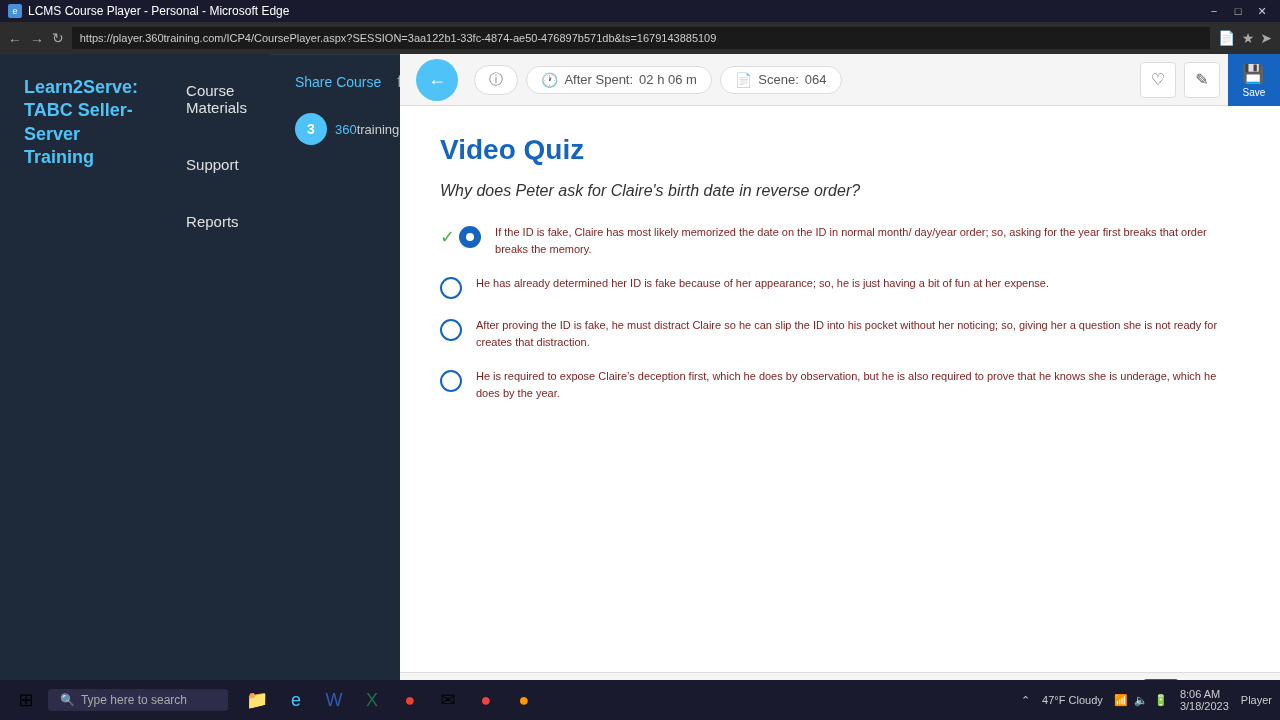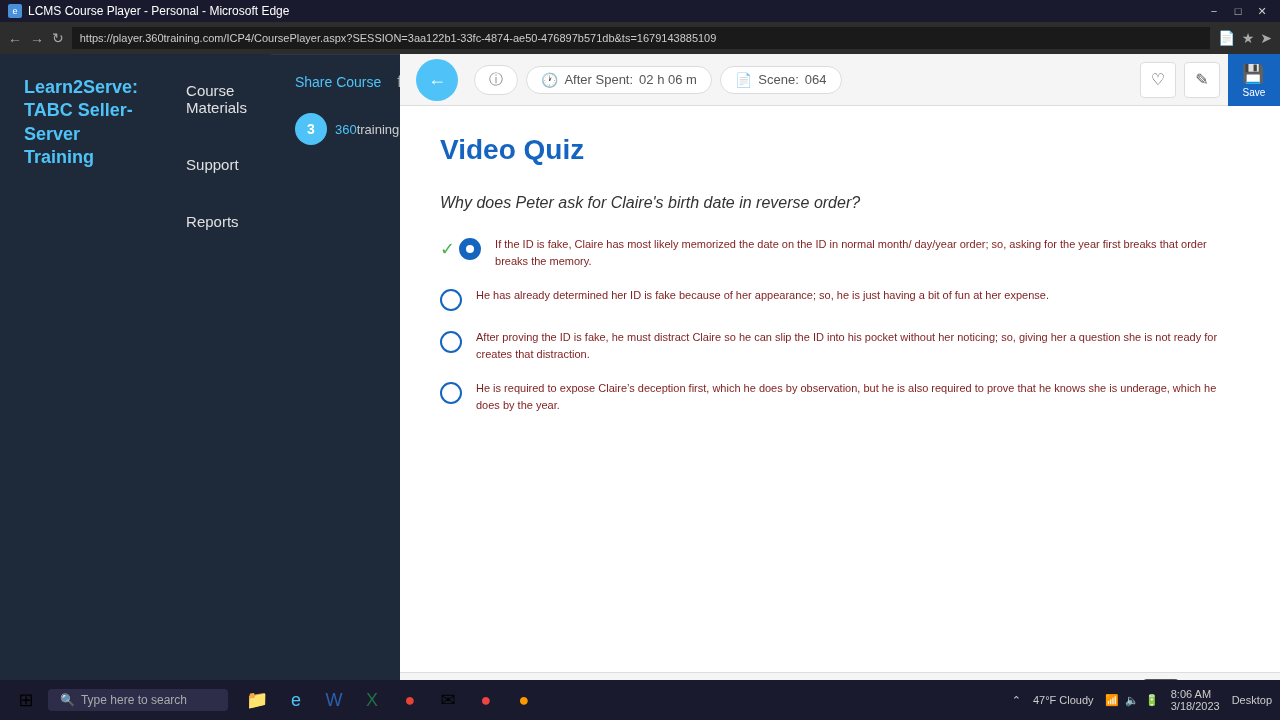--- a/index.html
+++ b/index.html
@@ -194,21 +194,21 @@
     .quiz-content {
       flex: 1;
       padding: 28px 40px;
       overflow-y: auto;
     }
 
     .quiz-title {
       font-size: 28px;
       font-weight: 600;
       color: #1565c0;
-      margin-bottom: 28px;
+      margin-bottom: 16px;
     }
 
     .quiz-question {
       font-size: 16px;
       color: #333;
       margin-bottom: 24px;
       font-style: italic;
     }
 
     .quiz-options { display: flex; flex-direction: column; gap: 18px; }
@@ -525,15 +525,15 @@
     <span>47°F Cloudy</span>
     <div class="sys-tray">
       <span>📶</span>
       <span>🔈</span>
       <span>🔋</span>
     </div>
     <div>
       <div>8:06 AM</div>
       <div>3/18/2023</div>
     </div>
-    <span>Desktop</span>
+    <span>Player</span>
   </div>
 </div>
 
 </body></html>

